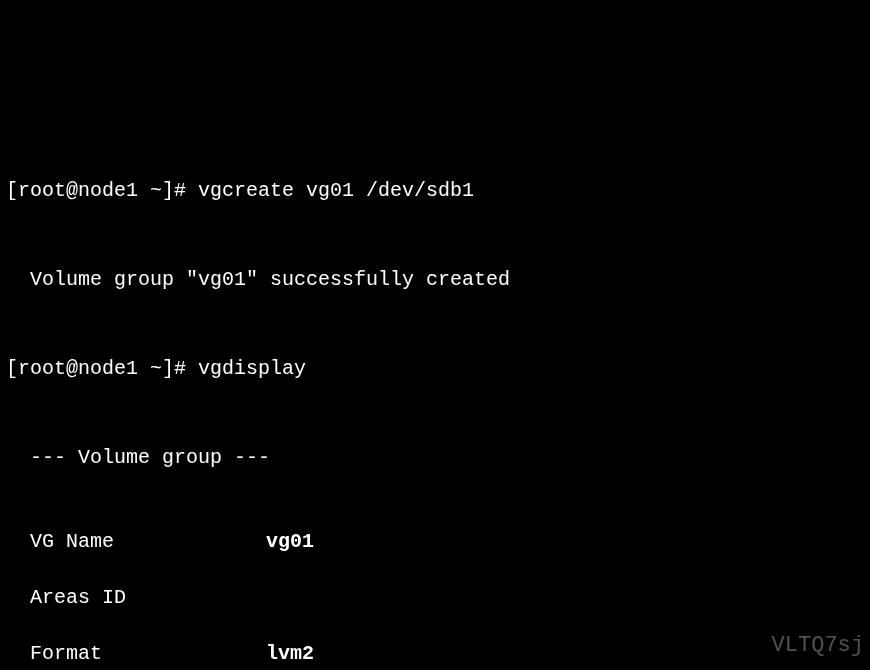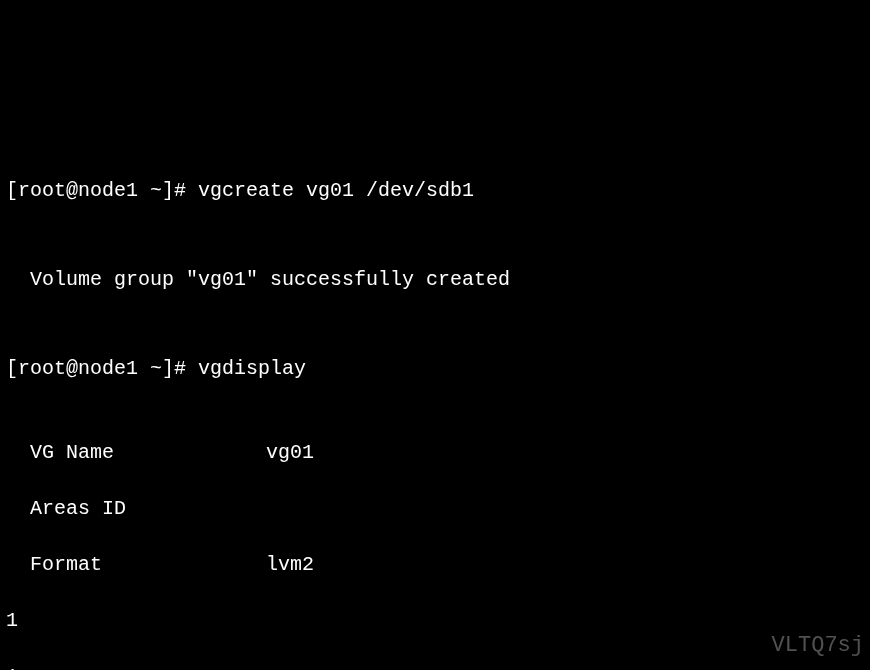--- a/index.html
+++ b/index.html
@@ -33,39 +33,41 @@
     }
     .key {
       width: 260px;
       padding-left: 24px;
       flex-shrink: 0;
       white-space: pre;
     }
     .val {
       flex: 1;
       white-space: pre;
+      font-weight: bold;
     }
     .watermark {
       position: absolute;
       right: 6px;
       bottom: 8px;
       color: rgba(200,200,200,0.4);
       font-size: 22px;
       pointer-events: none;
     }
   </style>
 </head>
 <body>
 
 
 
 <div>
 <div class="line prompt-line"><span>[root@node1 ~]# </span><span>vgcreate vg01 /dev/sdb1</span></div>
 <div class="line">  Volume group "vg01" successfully created</div>
 <div class="line prompt-line"><span>[root@node1 ~]# </span><span>vgdisplay</span></div>
+<div class="line">  --- Volume group ---</div>
 
 <div class="kv-line"><span class="key">VG Name</span><span class="val">vg01</span></div>
 <div class="kv-line"><span class="key">Areas ID</span><span class="val"></span></div>
 <div class="kv-line"><span class="key">Format</span><span class="val">lvm2</span></div>
 <div class="kv-line"><span class="val">1</span></div>
 <div class="kv-line"><span class="val">1</span></div>
 
 
 
 

